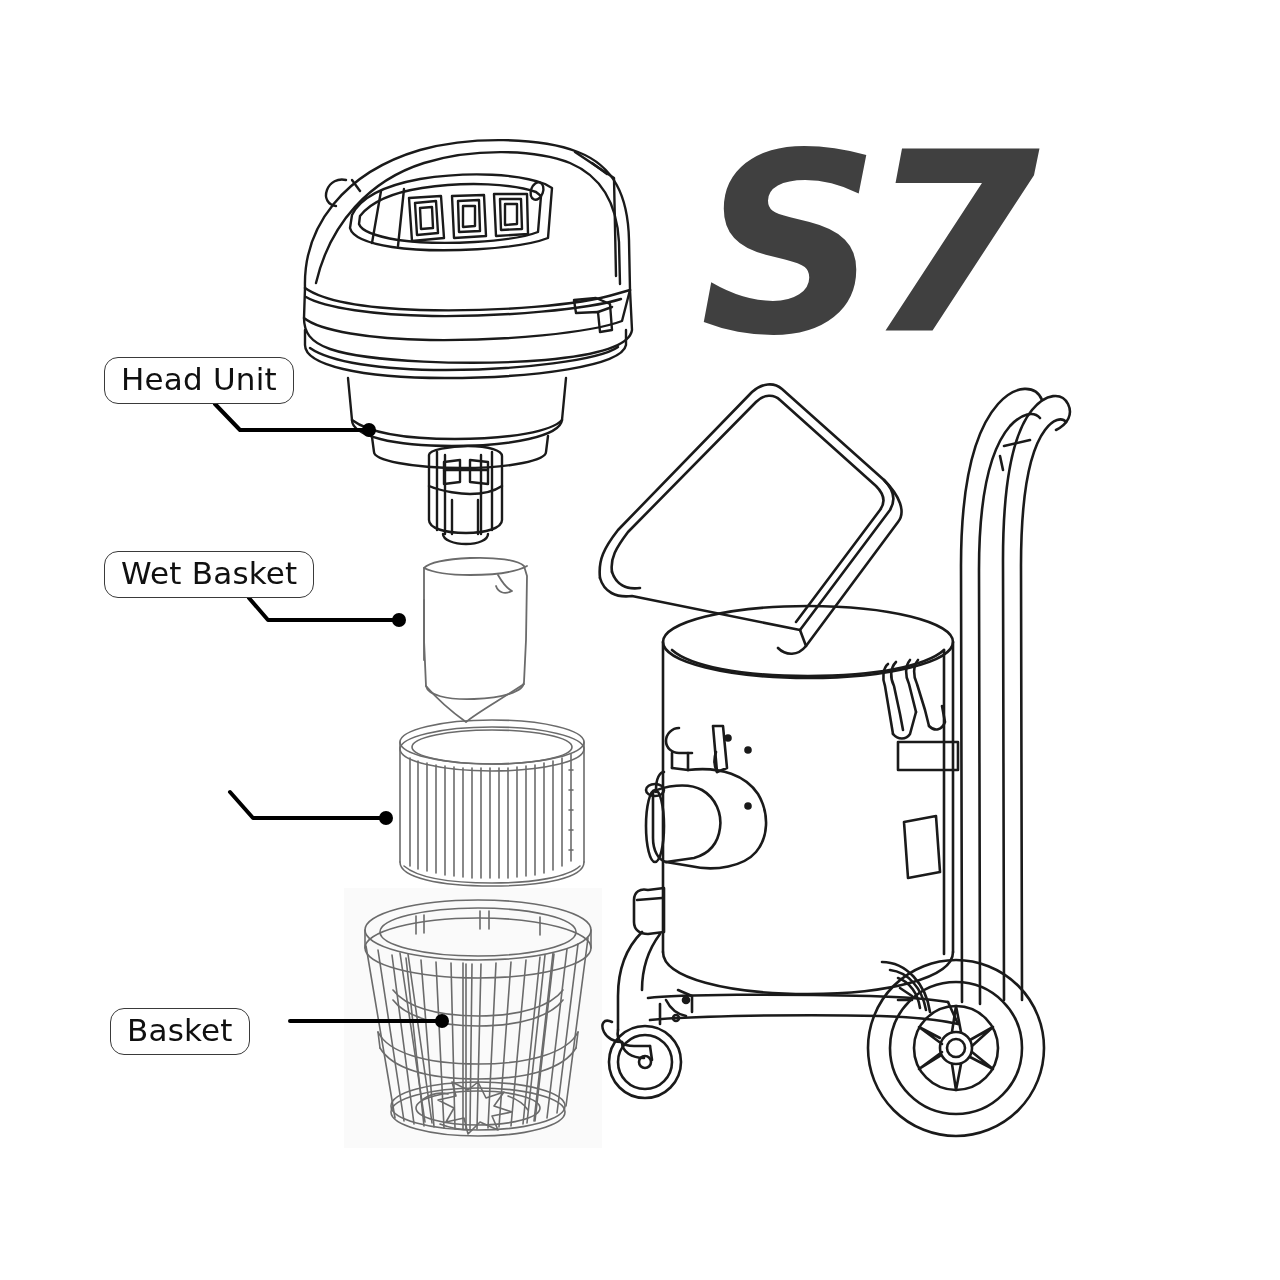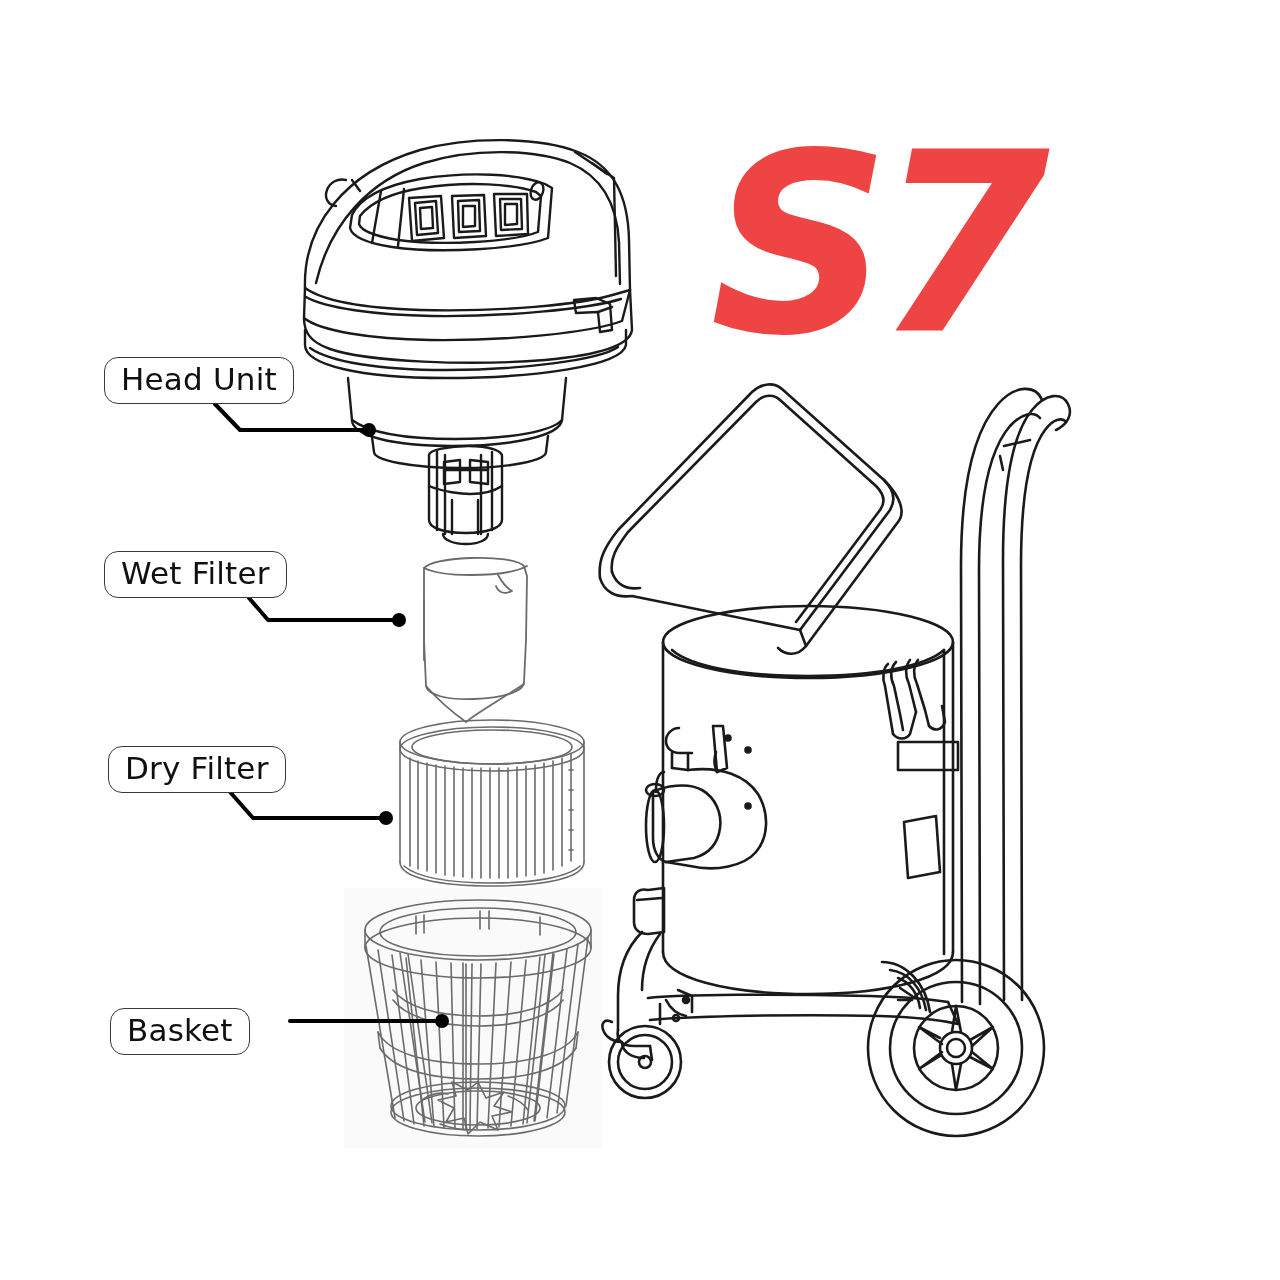--- a/index.html
+++ b/index.html
@@ -21,26 +21,25 @@
     line-height:1.08;
     color:#101010;
     white-space:nowrap;
     letter-spacing:0.2px;
     box-sizing:border-box;
   }
   .wm{
     position:absolute;
     font-weight:bold;
     font-style:italic;
-    color:#ef4444;
+    color:#404040;
     font-size:250px;
     line-height:1;
     letter-spacing:-14px;
     user-select:none;
-    margin-left:10px;
   }
   .tintbox{position:absolute;background:#fafafa;}
 </style>
 </head>
 <body>
 
 <div id="stage">
 
   <div class="tintbox" style="left:344px;top:888px;width:258px;height:260px;"></div>
 
@@ -344,20 +343,19 @@
     <g fill="#000000">
       <circle cx="369" cy="430" r="7"></circle>
       <circle cx="399" cy="620" r="7"></circle>
       <circle cx="386" cy="818" r="7"></circle>
       <circle cx="442" cy="1021" r="7"></circle>
     </g>
   </svg>
 
   <div class="lbl" style="left:104px;top:357px;">Head Unit</div>
 
-  <div class="lbl" style="left:104px;top:551px;">Wet Filter</div>
-
-  <div class="lbl" style="left:108px;top:746px;">Dry Filter</div>
+  <div class="lbl" style="left:104px;top:551px;">Wet Basket</div>
+
 
   <div class="lbl" style="left:110px;top:994px;margin-top:14px;">Basket</div>
 
 
 </div>
 
 </body></html>

